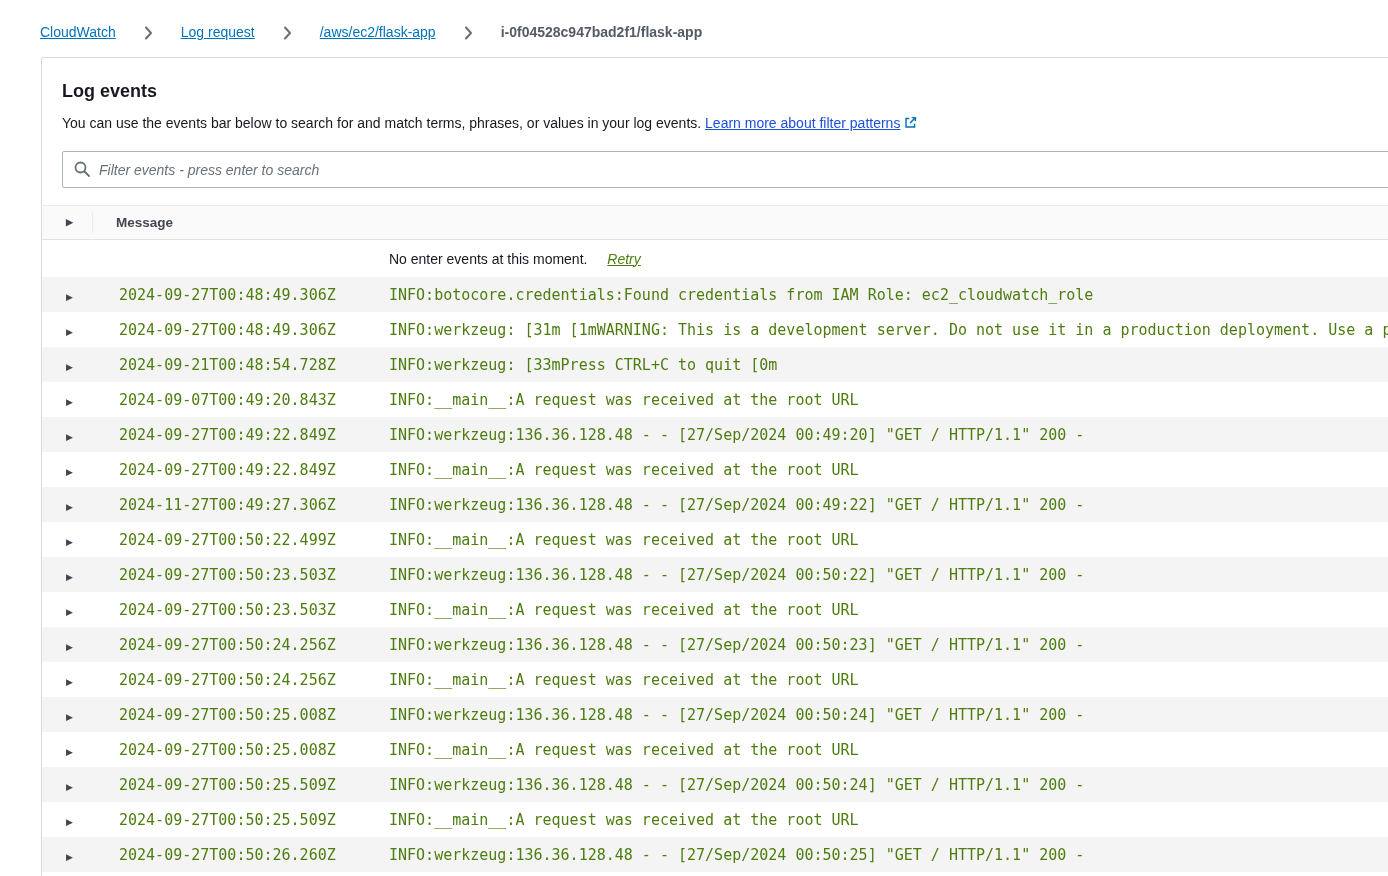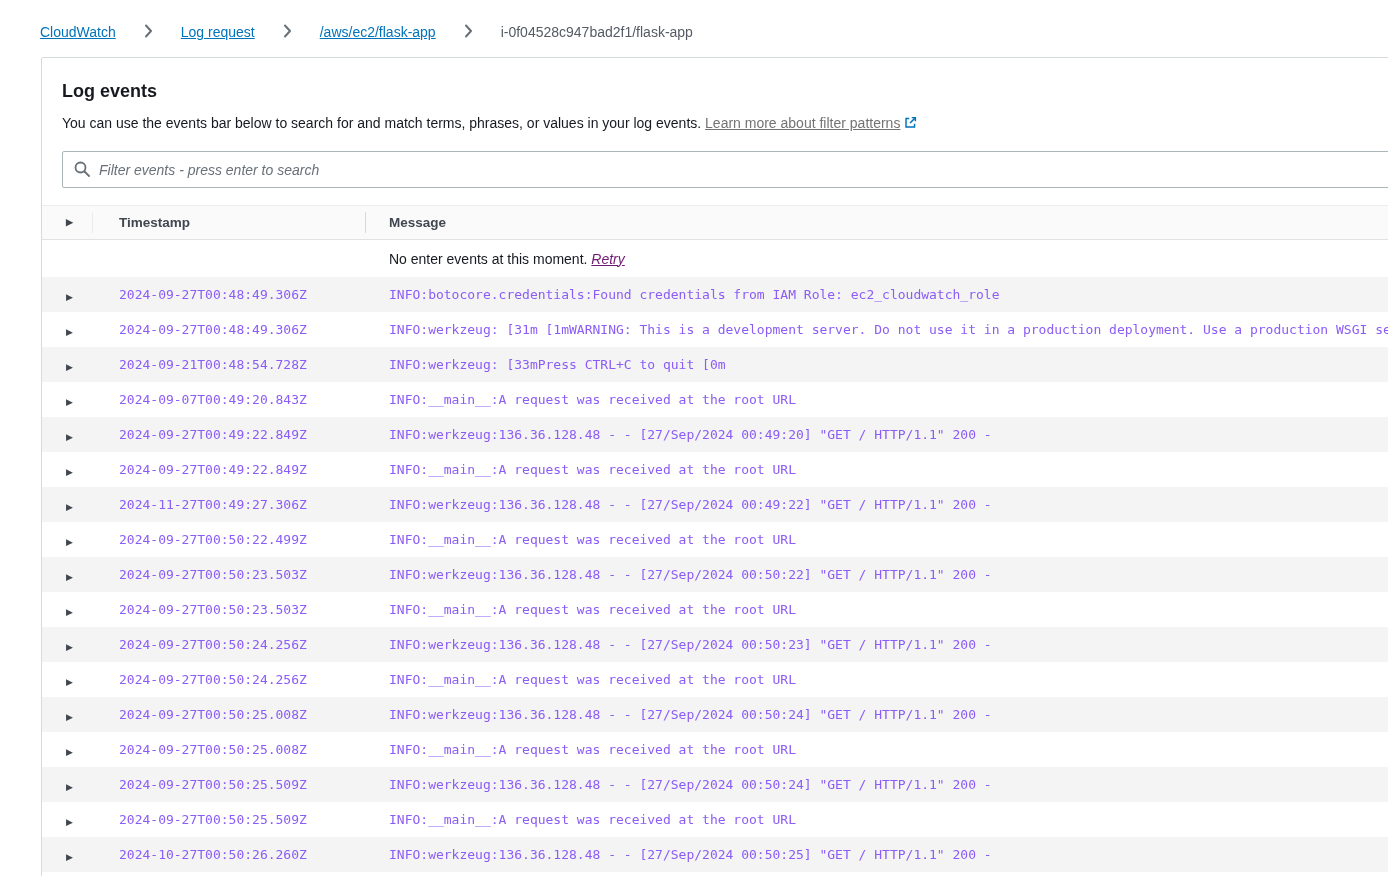--- a/index.html
+++ b/index.html
@@ -1,31 +1,31 @@
 <!DOCTYPE html>
 <html><head>
 <meta charset="utf-8">
 <style>
   * { margin:0; padding:0; box-sizing:border-box; }
   html,body { width:1388px; height:876px; overflow:hidden; background:#ffffff;
     font-family:"Liberation Sans", sans-serif; color:#16191f; }
 
   
-  .breadcrumb { display:flex; align-items:flex-start; gap:26px; padding:24px 0 0 40px; font-size:14px; }
+  .breadcrumb { display:flex; align-items:flex-end; gap:26px; padding:24px 0 0 40px; font-size:14px; }
   .crumb-link { color:#0073bb; text-decoration:underline; cursor:pointer; }
-  .crumb-current { color:#545b64; font-weight:400; }
+  .crumb-current { color:#545b64; font-weight:700; }
   .crumb-sep { display:flex; align-items:center; margin:0 2px; }
 
   
   .card { margin:17px -14px 0 41px; border:1px solid #d5dbdb; border-radius:2px 0 0 2px;
     background:#fff; min-height:900px; }
   .card-content { padding:23px 0 0 20px; }
   .panel-title { font-size:18px; font-weight:700; color:#16191f; }
   .panel-desc { margin-top:13px; font-size:14px; color:#16191f; }
-  .learn-link { color:#737373; text-decoration:underline; cursor:pointer; white-space:nowrap; }
+  .learn-link { color:#1d4ed8; text-decoration:underline; cursor:pointer; white-space:nowrap; }
   .ext-icon { display:inline-block; vertical-align:-1px; margin-left:4px; }
 
   
   .filter-wrap { margin-top:19px; position:relative; }
   .filter-input { width:100%; height:37px; border:1px solid #aab7b8; border-radius:2px;
     padding:0 10px 0 36px; font-size:14px; font-style:italic; color:#16191f;
     font-family:"Liberation Sans", sans-serif; outline:none; background:#fff; }
   .filter-input::placeholder { color:#687078; font-style:italic; opacity:1; }
   .search-icon { position:absolute; left:12px; top:10px; }
 
@@ -37,28 +37,28 @@
   .th-arrow { padding-left:24px; position:relative; height:100%; display:flex; align-items:center; }
   .th-ts { padding-left:26px; position:relative; height:100%; display:flex; align-items:center; }
   .th-ts::after, .th-arrow::after { content:""; position:absolute; right:0; top:6px; bottom:6px;
     width:1px; background:#d5dbdb; }
   .th-arrow::after { background:#ececec; }
   .th-msg { padding-left:23px; }
 
   .no-older-row { display:grid; grid-template-columns:324px 1fr; height:37px; align-items:center;
     background:#fff; }
   .no-older-cell { grid-column:2; padding-left:23px; font-size:14px; color:#16191f; }
-  .retry-link { color:#701a75; font-style:italic; text-decoration:underline; cursor:pointer; }
+  .retry-link { color:#4d7c0f; font-style:italic; text-decoration:underline; cursor:pointer;margin-left:16px; }
 
   .trow { display:grid; grid-template-columns:51px 273px 1fr; height:35px; align-items:center;
     background:#ffffff; }
   .trow.alt { background:#f4f4f4; }
   .cell-arrow { padding-left:24px; }
   .arrow { font-size:9px; color:#414750; cursor:pointer; line-height:1; display:inline-block; }
-  .mono { font-family:"DejaVu Sans Mono", monospace; font-size:13px; color:#8b5cf6;
+  .mono { font-family:"DejaVu Sans Mono", monospace; font-size:15px; color:#4d7c0f;
     white-space:nowrap; overflow:hidden; }
   .cell-ts { padding-left:26px; }
   .cell-msg { padding-left:23px; }
 </style>
 </head>
 <body>
 
 <nav class="breadcrumb">
   <span class="crumb-link">CloudWatch</span>
   <span class="crumb-sep">
@@ -103,21 +103,20 @@
       </span>
       <input class="filter-input" type="text" placeholder="Filter events - press enter to search" style="">
     </div>
   </div>
 
   <div class="log-table">
     <div class="thead">
       <div class="th th-arrow">
         <span class="arrow">▶</span>
       </div>
-      <div class="th th-ts">Timestamp</div>
       <div class="th th-msg">Message</div>
     </div>
 
     <div class="no-older-row">
       <div class="no-older-cell">
         <span>No enter events at this moment.</span>
         <span class="retry-link">Retry</span>
       </div>
     </div>
 
@@ -213,18 +212,18 @@
   </div>
 
   <div class="trow">
     <div class="cell-arrow"><span class="arrow">▶</span></div>
     <div class="cell-ts mono">2024-09-27T00:50:25.509Z</div>
     <div class="cell-msg mono">INFO:__main__:A request was received at the root URL</div>
   </div>
 
   <div class="trow alt">
     <div class="cell-arrow"><span class="arrow">▶</span></div>
-    <div class="cell-ts mono">2024-10-27T00:50:26.260Z</div>
+    <div class="cell-ts mono">2024-09-27T00:50:26.260Z</div>
     <div class="cell-msg mono">INFO:werkzeug:136.36.128.48 - - [27/Sep/2024 00:50:25] "GET / HTTP/1.1" 200 -</div>
   </div>
 </div>
   </div>
 </section>
 
 </body></html>

